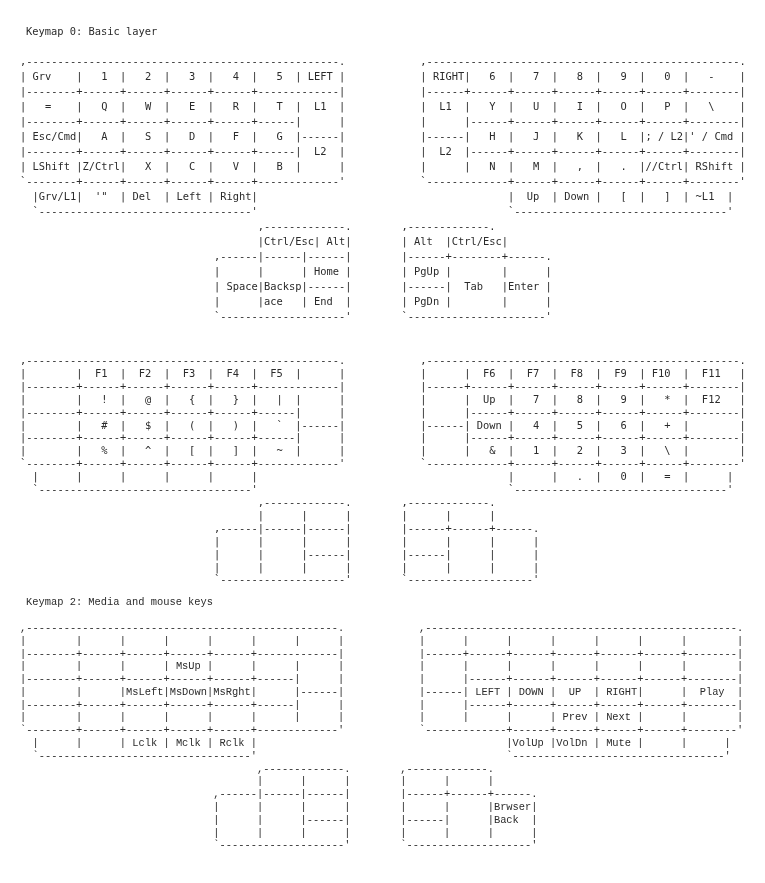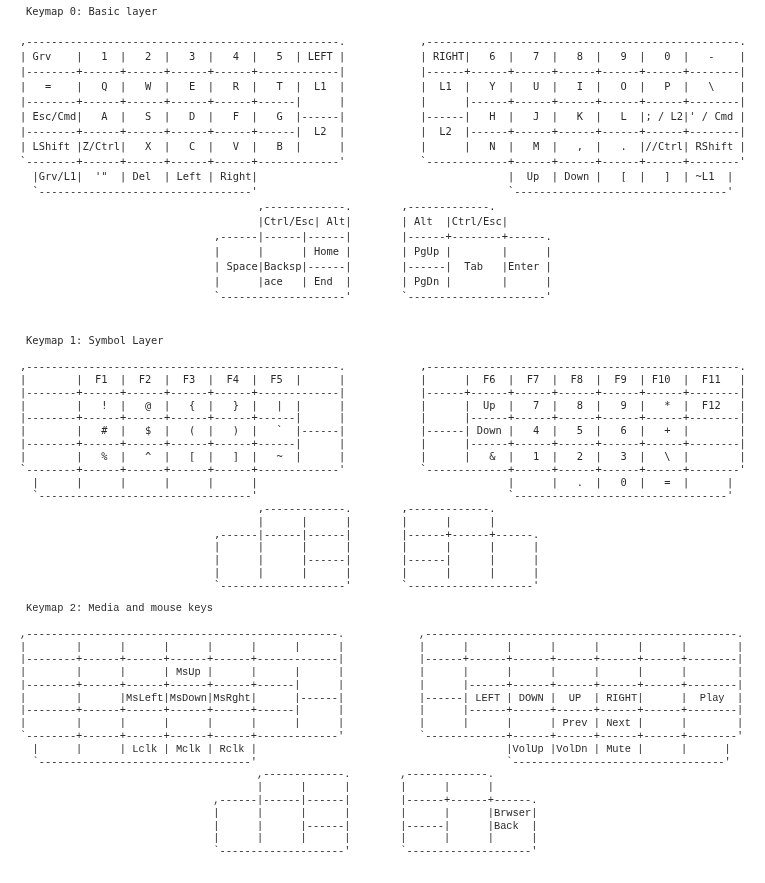--- a/index.html
+++ b/index.html
@@ -3,21 +3,21 @@
 <meta charset="utf-8">
 <style>
   html, body { margin: 0; padding: 0; }
   body {
     width: 765px;
     height: 883px;
     background: #ffffff;
     overflow: hidden;
   }
   .doc {
-    padding: 4px 0 0 20px;
+    padding: 24px 0 0 20px;
     font-family: "DejaVu Sans Mono", "Liberation Mono", monospace;
     font-size: 10.4px;
     color: #2b2b2b;
   }
   section.km { display: block; }
   .km0 { line-height: 15px;   margin: 0 0 30px 0; }
   .km1 { line-height: 12.9px; margin: 0 0 10px 0; }
   .km2 { line-height: 12.8px; margin: 0; font-family: Liberation Mono, monospace; }
   .title { white-space: pre; padding-left: 6px; }
   .art {
@@ -51,21 +51,20 @@
                                       ,-------------.        ,-------------.
                                       |Ctrl/Esc| Alt|        | Alt  |Ctrl/Esc|
                                ,------|------|------|        |------+--------+------.
                                |      |      | Home |        | PgUp |        |      |
                                | Space|Backsp|------|        |------|  Tab   |Enter |
                                |      |ace   | End  |        | PgDn |        |      |
                                `--------------------'        `----------------------'</pre>
   </section>
 
   <section class="km km1">
-    <div class="title">Keymap 1: Symbol Layer</div>
     <pre class="art">,--------------------------------------------------.            ,--------------------------------------------------.
 |        |  F1  |  F2  |  F3  |  F4  |  F5  |      |            |      |  F6  |  F7  |  F8  |  F9  | F10  |  F11   |
 |--------+------+------+------+------+-------------|            |------+------+------+------+------+------+--------|
 |        |   !  |   @  |   {  |   }  |   |  |      |            |      |  Up  |   7  |   8  |   9  |   *  |  F12   |
 |--------+------+------+------+------+------|      |            |      |------+------+------+------+------+--------|
 |        |   #  |   $  |   (  |   )  |   `  |------|            |------| Down |   4  |   5  |   6  |   +  |        |
 |--------+------+------+------+------+------|      |            |      |------+------+------+------+------+--------|
 |        |   %  |   ^  |   [  |   ]  |   ~  |      |            |      |   &amp;  |   1  |   2  |   3  |   \  |        |
 `--------+------+------+------+------+-------------'            `-------------+------+------+------+------+--------'
   |      |      |      |      |      |                                        |      |   .  |   0  |   =  |      |

